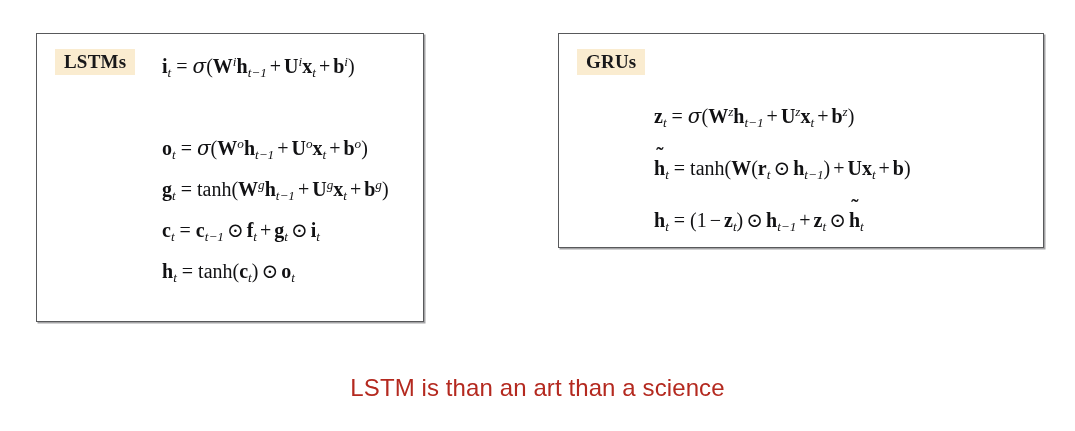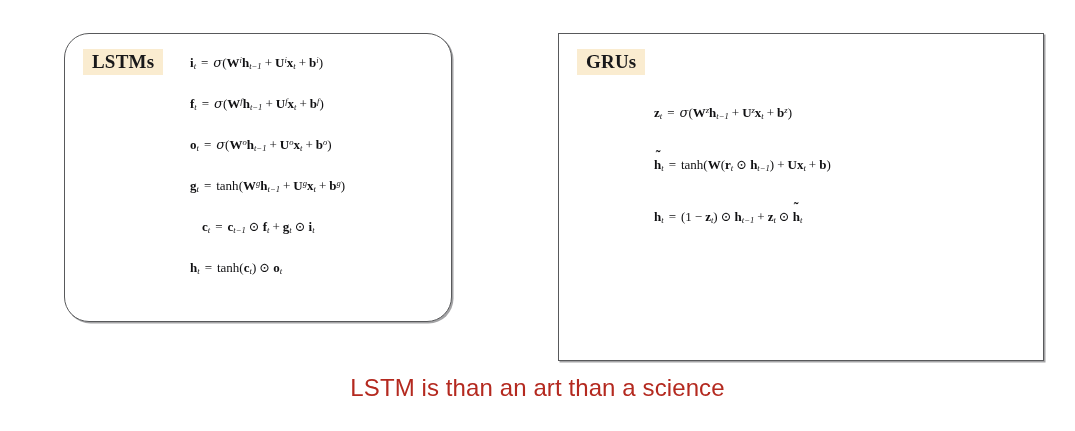--- a/index.html
+++ b/index.html
@@ -15,22 +15,22 @@
     overflow: hidden;
   }
 
   .panel {
     position: absolute;
     box-sizing: border-box;
     border: 1.5px solid #58595b;
     background: #ffffff;
     box-shadow: 1.5px 1.5px 0 0 rgba(90,90,92,0.55);
   }
-  #lstm-panel { left: 64px;  top: 33px; width: 388px; height: 289px; border-radius: 25px; }
-  #gru-panel  { left: 558px; top: 33px; width: 486px; height: 328px; }
+  #lstm-panel { left: 36px;  top: 33px; width: 388px; height: 289px; }
+  #gru-panel  { left: 558px; top: 33px; width: 486px; height: 215px; }
 
   .panel-label {
     position: absolute;
     left: 18px;
     top: 15px;
     padding: 3px 9px 4px 9px;
     background: #faecd0;
     font-family: "Liberation Serif", "DejaVu Serif", serif;
     font-weight: bold;
     font-size: 19px;
@@ -43,34 +43,34 @@
   .eq-list {
     position: absolute;
     top: 0;
     left: 0;
     right: 0;
     bottom: 0;
   }
   .eq {
     position: absolute;
     font-family: "Liberation Serif", "DejaVu Serif", serif;
-    font-size: 13px;
+    font-size: 20px;
     color: #111113;
     white-space: nowrap;
     line-height: 1;
   }
   #lstm-panel .eq { left: 125px; }
   #gru-panel  .eq { left: 95px; }
 
   
   #lstm-panel .eq.r0 { top: 22px;  }
   #lstm-panel .eq.r1 { top: 63px;  }
   #lstm-panel .eq.r2 { top: 104px; text-align: right; }
   #lstm-panel .eq.r3 { top: 145px; }
-  #lstm-panel .eq.r4 { top: 186px; margin-left: 12px; }
+  #lstm-panel .eq.r4 { top: 186px; }
   #lstm-panel .eq.r5 { top: 227px; }
 
   
   #gru-panel .eq.r0 { top: 22px;  }
   #gru-panel .eq.r1 { top: 72px;  }
   #gru-panel .eq.r2 { top: 124px; }
   #gru-panel .eq.r3 { top: 176px; }
 
   
   .vec  { font-weight: bold; font-style: normal; }
@@ -115,21 +115,20 @@
 </style>
 </head>
 <body>
 
 <div class="panel" id="lstm-panel">
   <div class="panel-label">LSTMs</div>
   <div class="eq-list">
 
     <div class="eq r0"><span class="vec">i</span><sub>t</sub><span class="eqs">=</span><span class="gr">σ</span>(<span class="mat">W</span><sup>i</sup><span class="vec">h</span><sub>t−1</sub><span class="op">+</span><span class="mat">U</span><sup>i</sup><span class="vec">x</span><sub>t</sub><span class="op">+</span><span class="vec">b</span><sup>i</sup>)</div>
 
-    <div class="eq r1"><span class="vec">f</span><sub>t</sub><span class="eqs">=</span><span class="gr">σ</span>(<span class="mat">W</span><sup>f</sup><span class="vec">h</span><sub>t−1</sub><span class="op">+</span><span class="mat">U</span><sup>f</sup><span class="vec">x</span><sub>t</sub><span class="op">+</span><span class="vec">b</span><sup>f</sup>)</div>
 
     <div class="eq r2"><span class="vec">o</span><sub>t</sub><span class="eqs">=</span><span class="gr">σ</span>(<span class="mat">W</span><sup>o</sup><span class="vec">h</span><sub>t−1</sub><span class="op">+</span><span class="mat">U</span><sup>o</sup><span class="vec">x</span><sub>t</sub><span class="op">+</span><span class="vec">b</span><sup>o</sup>)</div>
 
     <div class="eq r3"><span class="vec">g</span><sub>t</sub><span class="eqs">=</span><span class="fn">tanh</span>(<span class="mat">W</span><sup>g</sup><span class="vec">h</span><sub>t−1</sub><span class="op">+</span><span class="mat">U</span><sup>g</sup><span class="vec">x</span><sub>t</sub><span class="op">+</span><span class="vec">b</span><sup>g</sup>)</div>
 
     <div class="eq r4"><span class="vec">c</span><sub>t</sub><span class="eqs">=</span><span class="vec">c</span><sub>t−1</sub><span class="op">⊙</span><span class="vec">f</span><sub>t</sub><span class="op">+</span><span class="vec">g</span><sub>t</sub><span class="op">⊙</span><span class="vec">i</span><sub>t</sub></div>
 
     <div class="eq r5"><span class="vec">h</span><sub>t</sub><span class="eqs">=</span><span class="fn">tanh</span>(<span class="vec">c</span><sub>t</sub>)<span class="op">⊙</span><span class="vec">o</span><sub>t</sub></div>
 
   </div>

